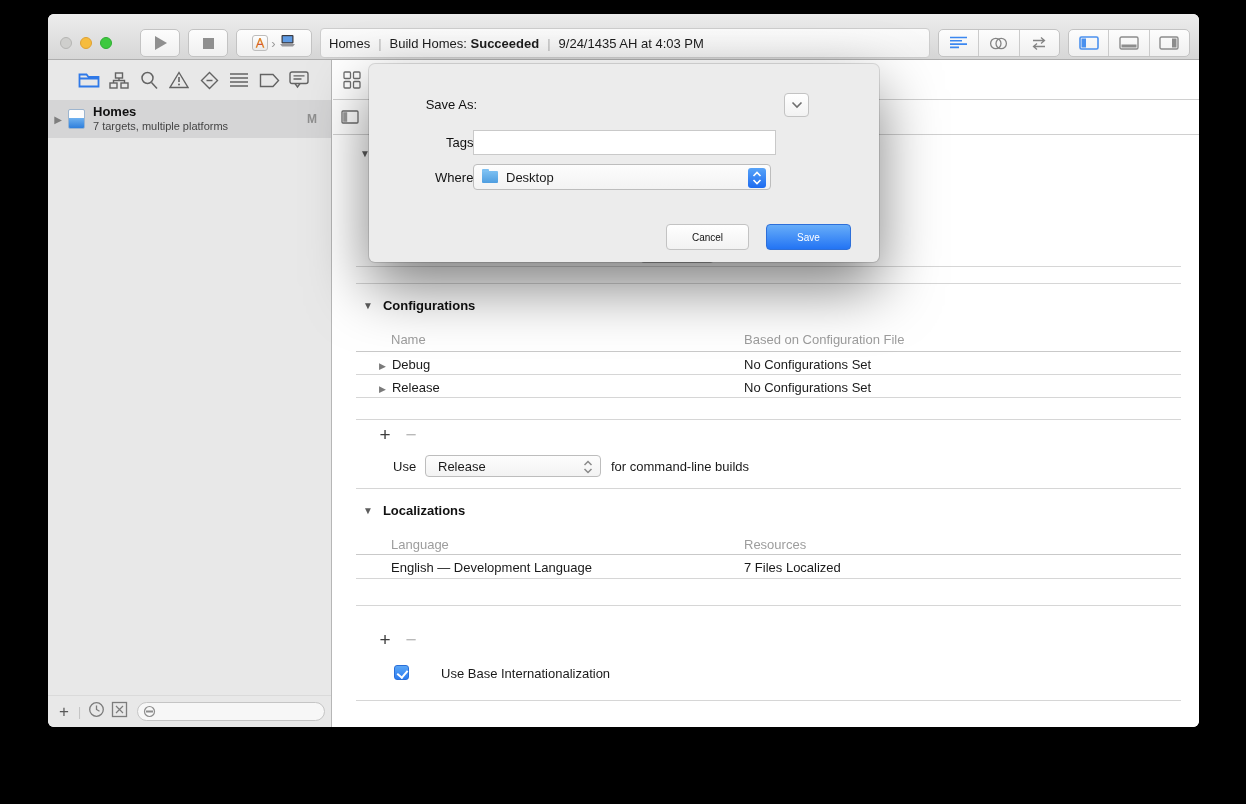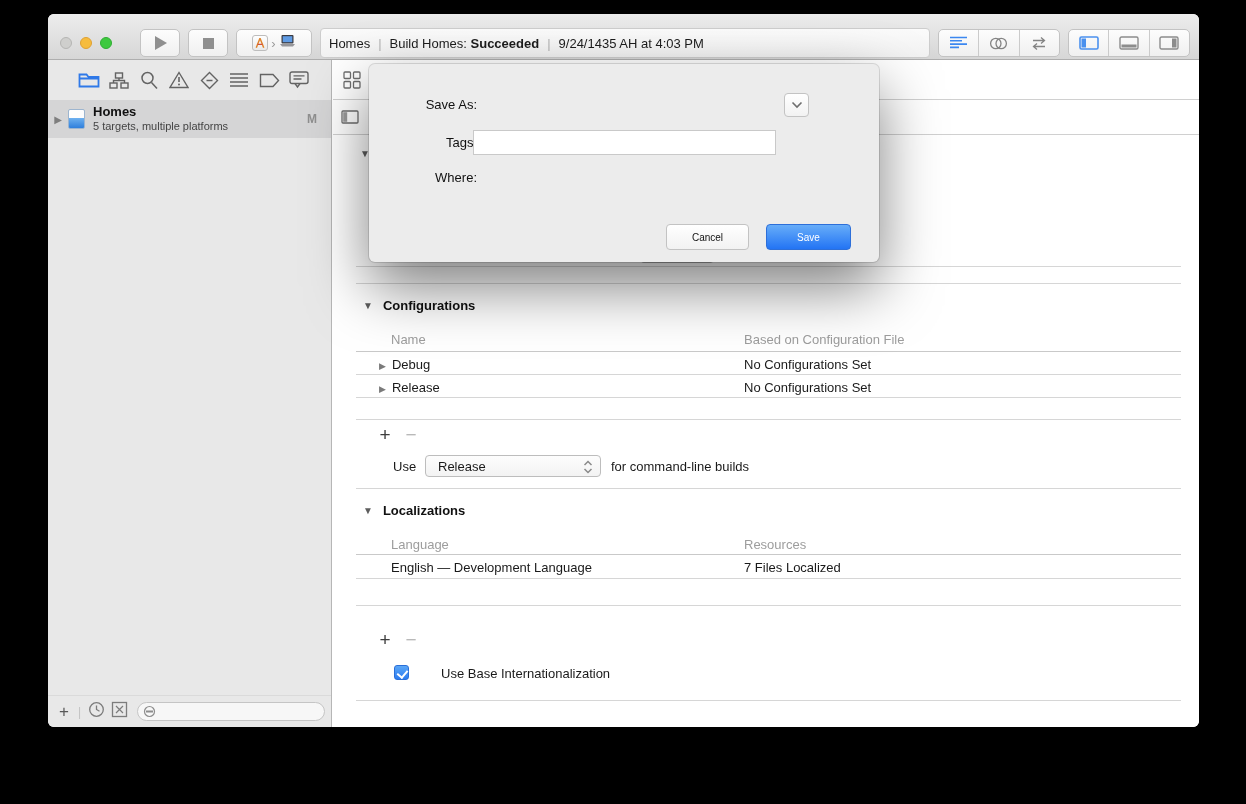--- a/index.html
+++ b/index.html
@@ -235,21 +235,21 @@
           <path d="M4.5 4.8 h11 M4.5 8 h8" stroke="#636363" stroke-width="1.3"></path>
         </svg>
       </div>
     </div>
 
     <div class="proj-row">
       <span class="proj-disc">▶</span>
       <span class="proj-icon"></span>
       <span class="proj-text">
         <div class="proj-name">Homes</div>
-        <div class="proj-sub">5 targets, multiple platforms</div>
+        <div class="proj-sub">7 targets, multiple platforms</div>
       </span>
       <span class="proj-badge">M</span>
     </div>
 
     <div class="filterbar">
       <span class="fb-plus">+</span>
       <span class="fb-div">|</span>
       <span style="margin:0 3px;">
         <svg width="17" height="17" viewBox="0 0 17 17">
           <circle cx="8.5" cy="8.5" r="6.8" fill="none" stroke="#7c7c7c" stroke-width="1.3"></circle>
@@ -371,20 +371,32 @@
         <path d="M1.5 1.5 L6 6 L10.5 1.5" fill="none" stroke="#6e6e6e" stroke-width="1.6"></path>
       </svg>
   </div>
 
   <span class="dlg-label" style="top:71px;left:0;">Tags:</span>
   <div class="dlg-field" style="left:104px;top:66px;width:303px;height:25px;">
     <span></span>
   </div>
 
   <span class="dlg-label" style="top:106px;left:0;">Where:</span>
+  <div class="popup" style="left:104px;top:100px;width:298px;height:26px;">
+    <span class="folder-ic"></span>
+    <span>Desktop</span>
+    <span class="stepper">
+      <svg width="10" height="14" viewBox="0 0 10 14">
+          <g fill="none" stroke="#fff" stroke-width="1.6">
+            <path d="M1.5 5 L5 1.5 L8.5 5"></path>
+            <path d="M1.5 9 L5 12.5 L8.5 9"></path>
+          </g>
+        </svg>
+    </span>
+  </div>
 
   <div class="dlg-btn cancel" style="left:297px;top:160px;width:83px;">
     <span>Cancel</span>
   </div>
   <div class="dlg-btn save" style="left:397px;top:160px;width:85px;">
     <span>Save</span>
   </div>
 </div>
 
 </body></html>

